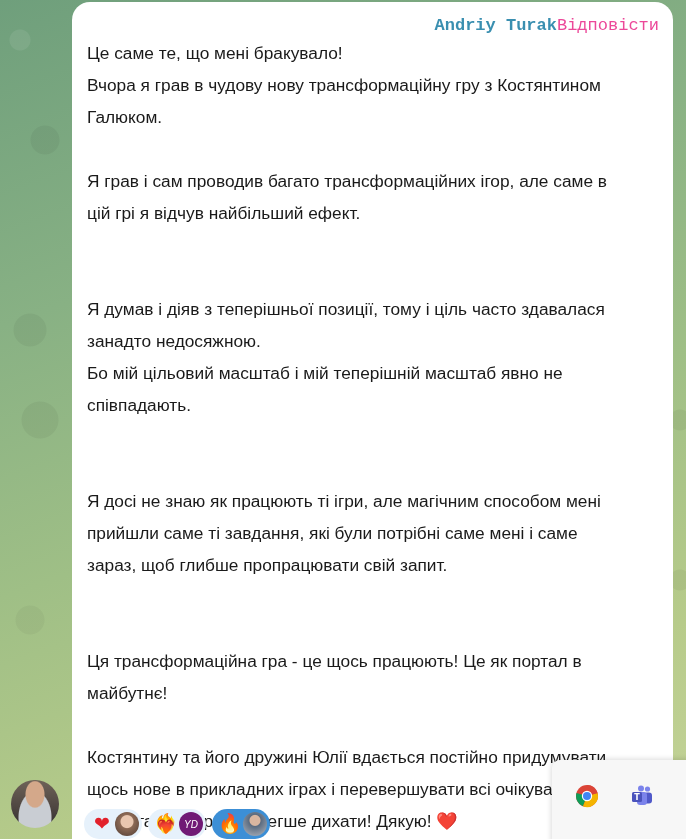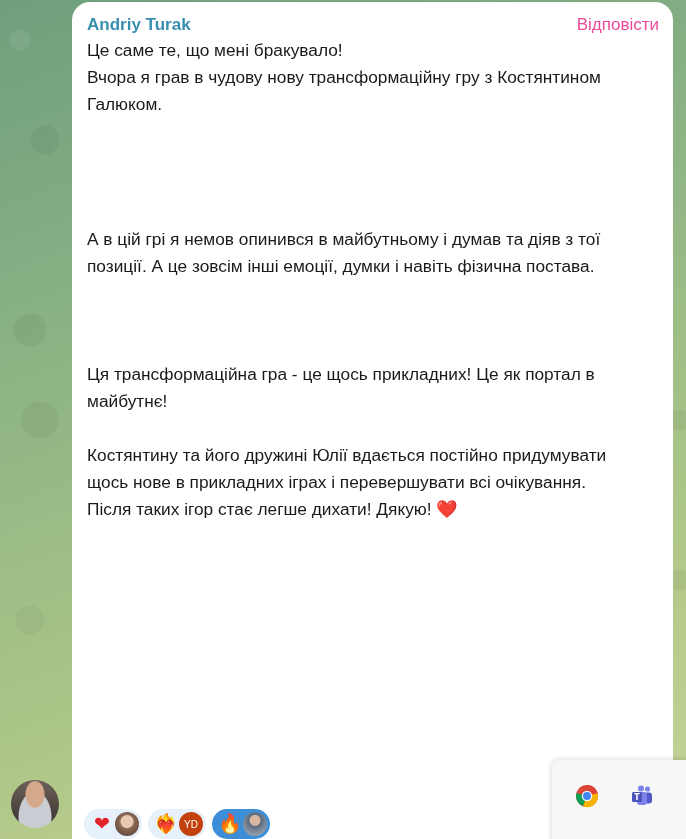--- a/index.html
+++ b/index.html
@@ -36,38 +36,39 @@
       top: 2px;
       width: 601px;
       height: 860px;
       background: #ffffff;
       border-radius: 18px 18px 0 0;
       box-sizing: border-box;
       padding: 12px 14px 0 15px;
     }
     .bubble-header {
       display: flex;
-      justify-content: space-between;
+      justify-content: flex-end;
       align-items: center;
       height: 22px;
       margin-bottom: 1px;
+      font-family: Liberation Mono, monospace;
     }
     .author {
       color: #3a8fb0;
       font-weight: bold;
       font-size: 17px;
     }
     .reply {
       color: #ec4899;
       font-size: 17px;
     }
     .message-text {
       color: #1a1a1a;
       font-size: 17.3px;
-      line-height: 27px;
+      line-height: 32px;
       white-space: pre-wrap;
       margin: 0;
     }
     .reactions {
       position: absolute;
       left: 84px;
       top: 809px;
       display: flex;
       gap: 6px;
     }
@@ -100,21 +101,21 @@
       height: 24px;
       border-radius: 50%;
       display: inline-flex;
       align-items: center;
       justify-content: center;
       font-size: 10px;
       color: #fff;
       overflow: hidden;
     }
     .av-woman { background: radial-gradient(circle at 50% 40%, #e9c7b0 0 6px, #8c6a55 7px, #4e3b33 100%); }
-    .av-yd { background: #c2410c; font-family: "Liberation Sans", sans-serif; }
+    .av-yd { background: #701a75; font-family: "Liberation Sans", sans-serif; font-style: italic; }
     .av-man { background: radial-gradient(circle at 50% 35%, #d9b6a0 0 5px, #5a6b80 6px, #b3b8c0 100%); }
     .sender-avatar {
       position: absolute;
       left: 11px;
       top: 780px;
       width: 48px;
       height: 48px;
       border-radius: 50%;
       overflow: hidden;
       background:
@@ -147,29 +148,36 @@
 
 <div class="bubble">
   <div class="bubble-header">
     <span class="author">Andriy Turak</span>
     <span class="reply">Відповісти</span>
   </div>
   <p class="message-text">Це саме те, що мені бракувало!
 Вчора я грав в чудову нову трансформаційну гру з Костянтином
 Галюком.</p>
   <p class="message-text">​</p>
-  <p class="message-text">​</p>
-  <p class="message-text">​</p>
-  <p class="message-text">​</p>
-  <p class="message-text">А в цій грі я немов опинився в майбутньому і думав та діяв з тої
-позиції. А це зовсім інші емоції, думки і навіть фізична постава.</p>
-  <p class="message-text">​</p>
-  <p class="message-text">​</p>
-  <p class="message-text">​</p>
-  <p class="message-text">Ця трансформаційна гра - це щось прикладних! Це як портал в
+  <p class="message-text">Я грав і сам проводив багато трансформаційних ігор, але саме в
+цій грі я відчув найбільший ефект.</p>
+  <p class="message-text">​</p>
+  <p class="message-text">​</p>
+  <p class="message-text">Я думав і діяв з теперішньої позиції, тому і ціль часто здавалася
+занадто недосяжною.
+Бо мій цільовий масштаб і мій теперішній масштаб явно не
+співпадають.</p>
+  <p class="message-text">​</p>
+  <p class="message-text">​</p>
+  <p class="message-text">Я досі не знаю як працюють ті ігри, але магічним способом мені
+прийшли саме ті завдання, які були потрібні саме мені і саме
+зараз, щоб глибше пропрацювати свій запит.</p>
+  <p class="message-text">​</p>
+  <p class="message-text">​</p>
+  <p class="message-text">Ця трансформаційна гра - це щось працюють! Це як портал в
 майбутнє!</p>
   <p class="message-text">​</p>
   <p class="message-text">Костянтину та його дружині Юлії вдається постійно придумувати
 щось нове в прикладних іграх і перевершувати всі очікування.
 Після таких ігор стає легше дихати! Дякую! ❤️</p>
 </div>
 
 <div class="sender-avatar"></div>
 
 <div class="reactions">

